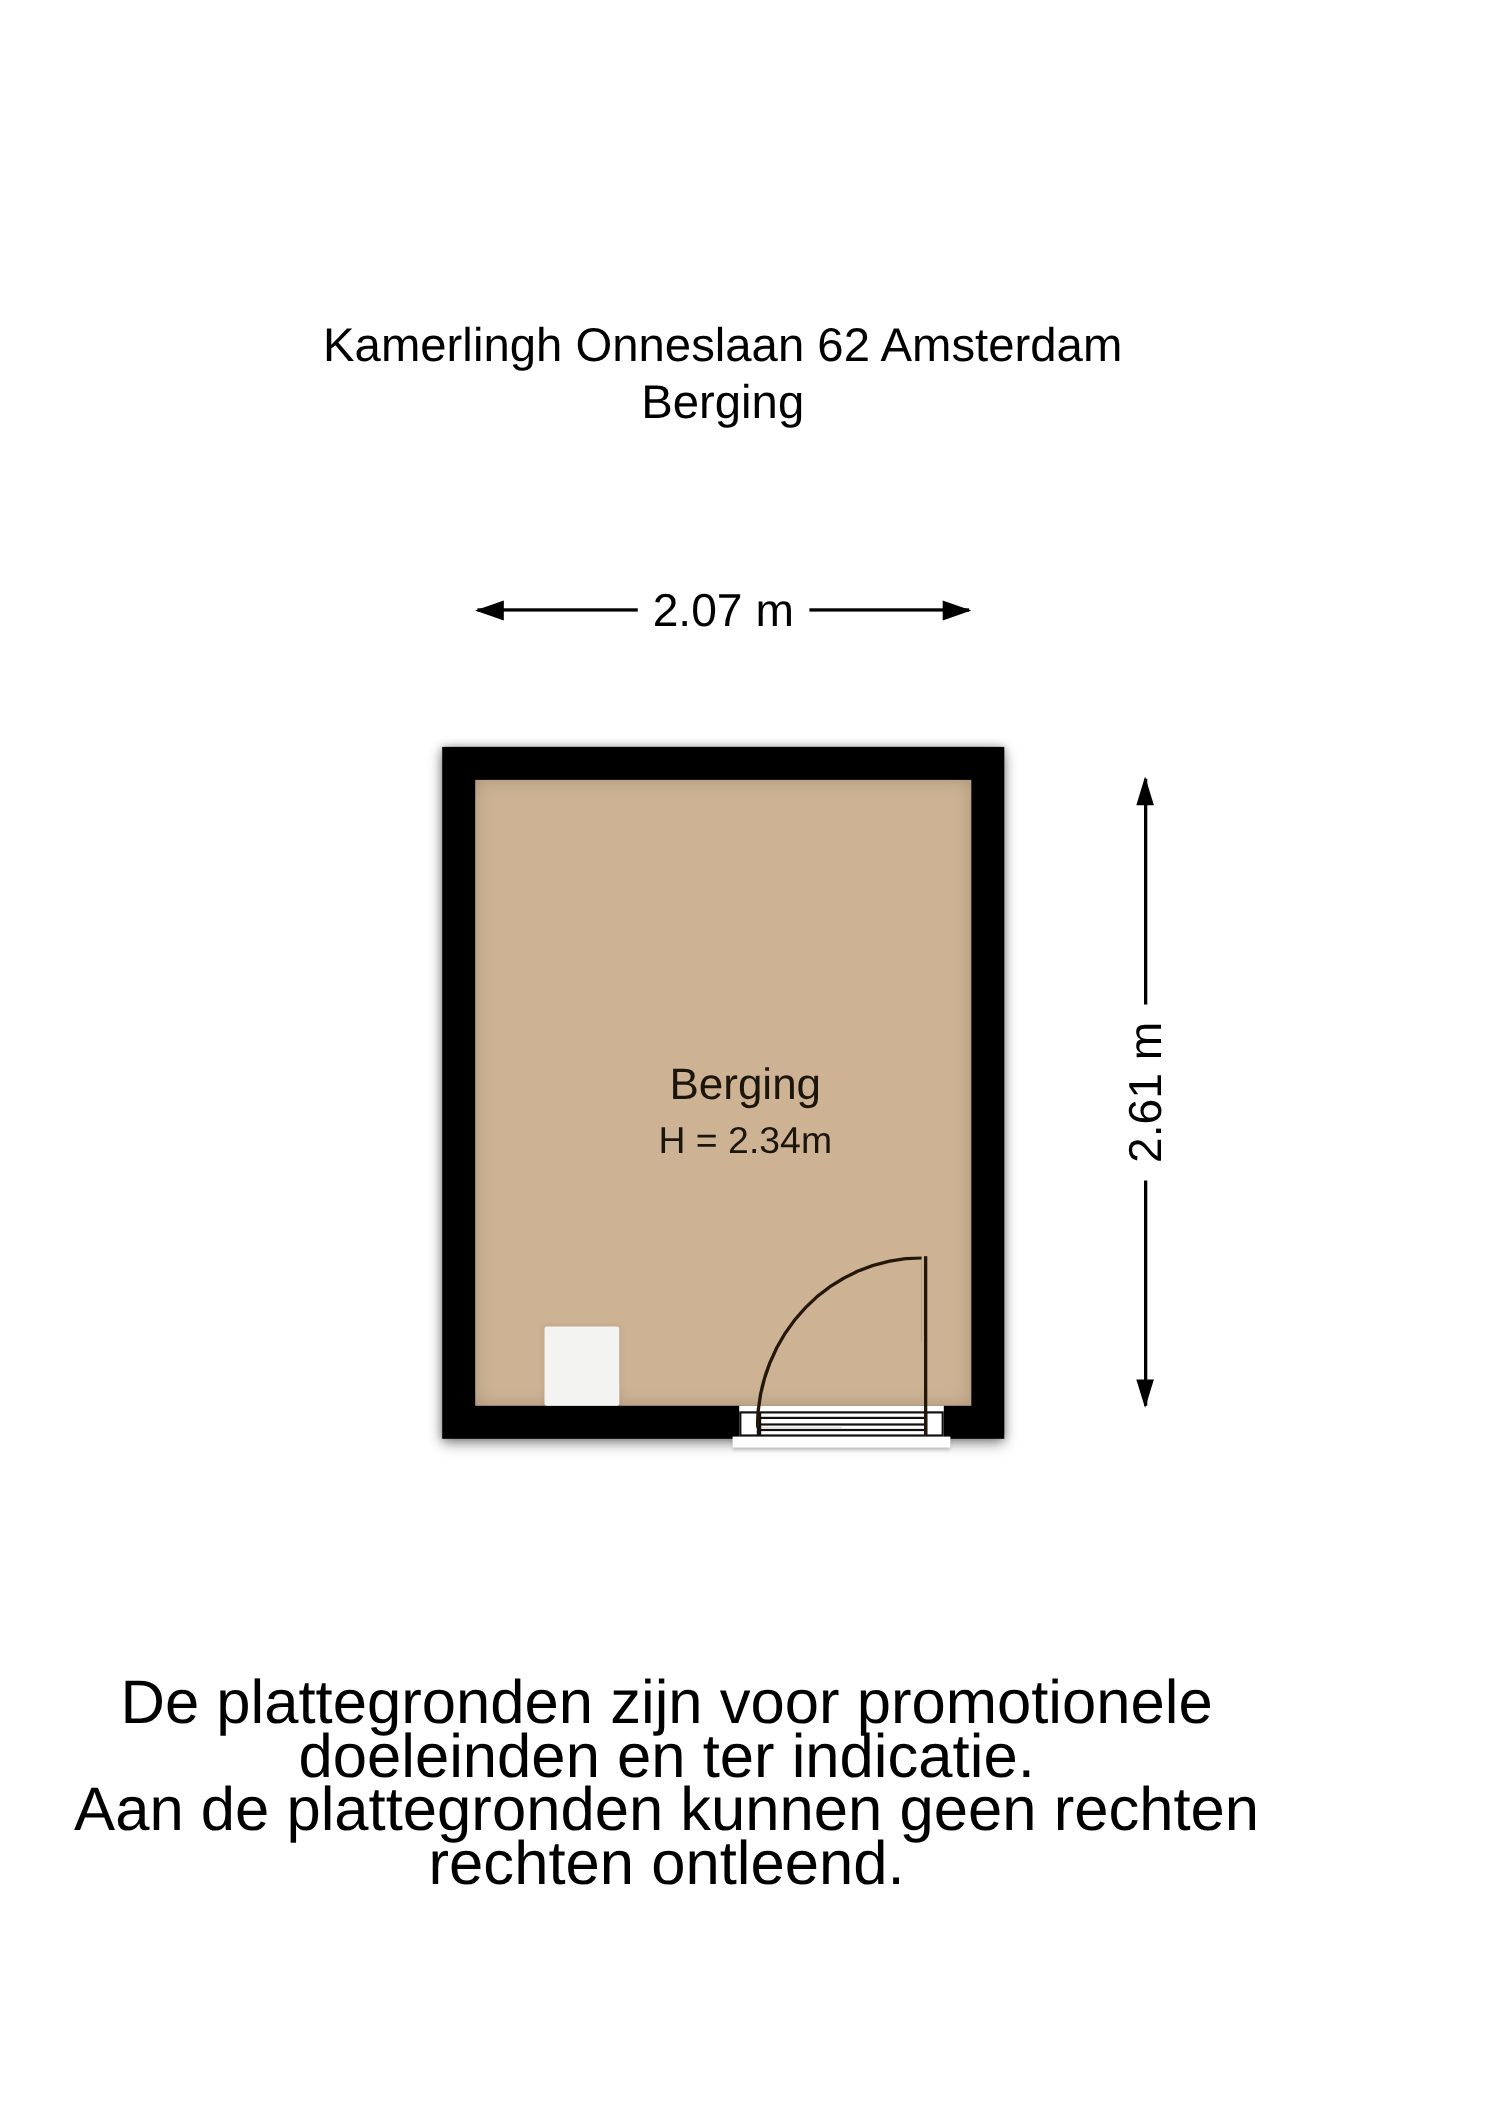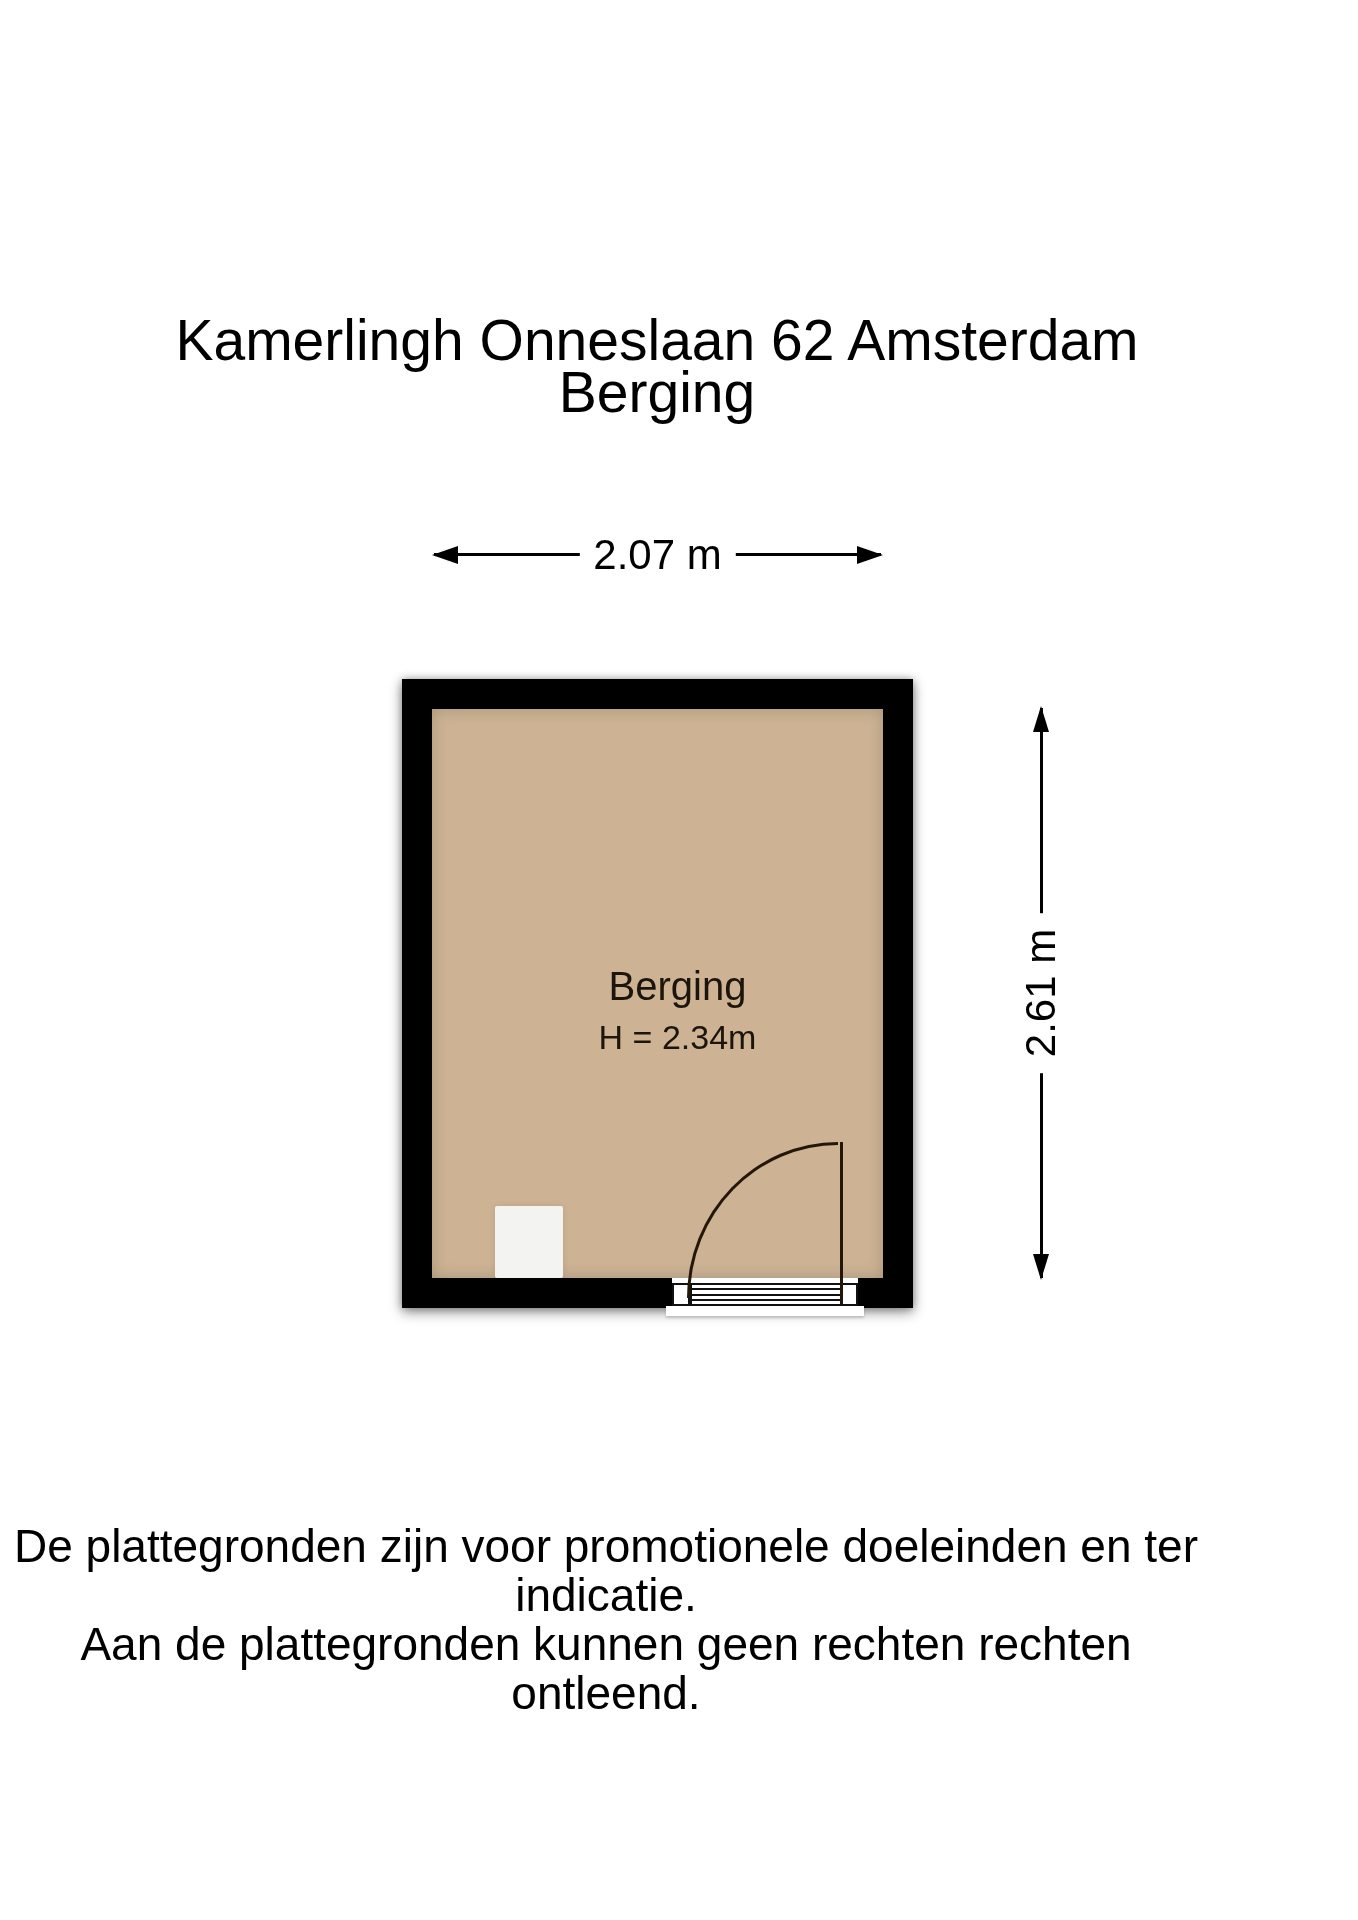--- a/index.html
+++ b/index.html
@@ -6,22 +6,22 @@
     --wall:#000000; --floor:#cdb394; --door:#241709;
     --fixture:#f3f3f1; --page_bg:#ffffff; --text:#000000;
   }
   *{margin:0;padding:0;box-sizing:border-box;}
   html,body{width:1358px;height:1920px;background:var(--page_bg);
     font-family:"Liberation Sans","DejaVu Sans",sans-serif;color:var(--text);
     overflow:hidden;position:relative;}
   .abs{position:absolute;}
 
   
-  .title{left:0;top:314px;width:1314px;text-align:center;
-    font-size:57px;line-height:52px;color:var(--text);}
+  .title{left:0;top:288px;width:1314px;text-align:center;
+    font-size:43px;line-height:52px;color:var(--text);}
 
   
   .dim-h{left:432px;top:534px;width:451px;height:42px;}
   .dim-h .line{position:absolute;left:2px;right:2px;top:19px;height:3px;background:var(--text);}
   .arrow{position:absolute;width:0;height:0;}
   .arrow-left{left:0;top:12px;border-top:9px solid transparent;border-bottom:9px solid transparent;border-right:26px solid var(--text);}
   .arrow-right{right:0;top:12px;border-top:9px solid transparent;border-bottom:9px solid transparent;border-left:26px solid var(--text);}
   .dim-h .label{position:absolute;left:50%;top:50%;transform:translate(-50%,-50%);
     background:var(--page_bg);padding:0 14px;font-size:42px;line-height:44px;white-space:nowrap;}
 
@@ -53,21 +53,21 @@
   .door-sill div{flex:1;background:#fff;}
   .jamb{top:1283px;width:18px;height:23px;background:#fff;border:2px solid #111;}
   .jamb-l{left:672px;}
   .jamb-r{left:841px;width:17px;}
   .door-leaf{left:840px;top:1142px;width:3px;height:162px;background:var(--door);}
   .door-arc{left:687px;top:1142px;width:151px;height:156px;
     border-left:3px solid var(--door);border-top:3px solid var(--door);
     border-top-left-radius:100% 100%;}
 
   
-  .footer{left:0;top:1522px;width:1212px;text-align:center;font-size:46px;line-height:49px;}
+  .footer{left:0;top:1522px;width:1212px;text-align:center;font-size:56px;line-height:49px;}
 </style>
 </head>
 <body>
 
 <div class="abs title">
   <div>Kamerlingh Onneslaan 62 Amsterdam</div>
   <div>Berging</div>
 </div>
 
 <div class="abs dim-h">

